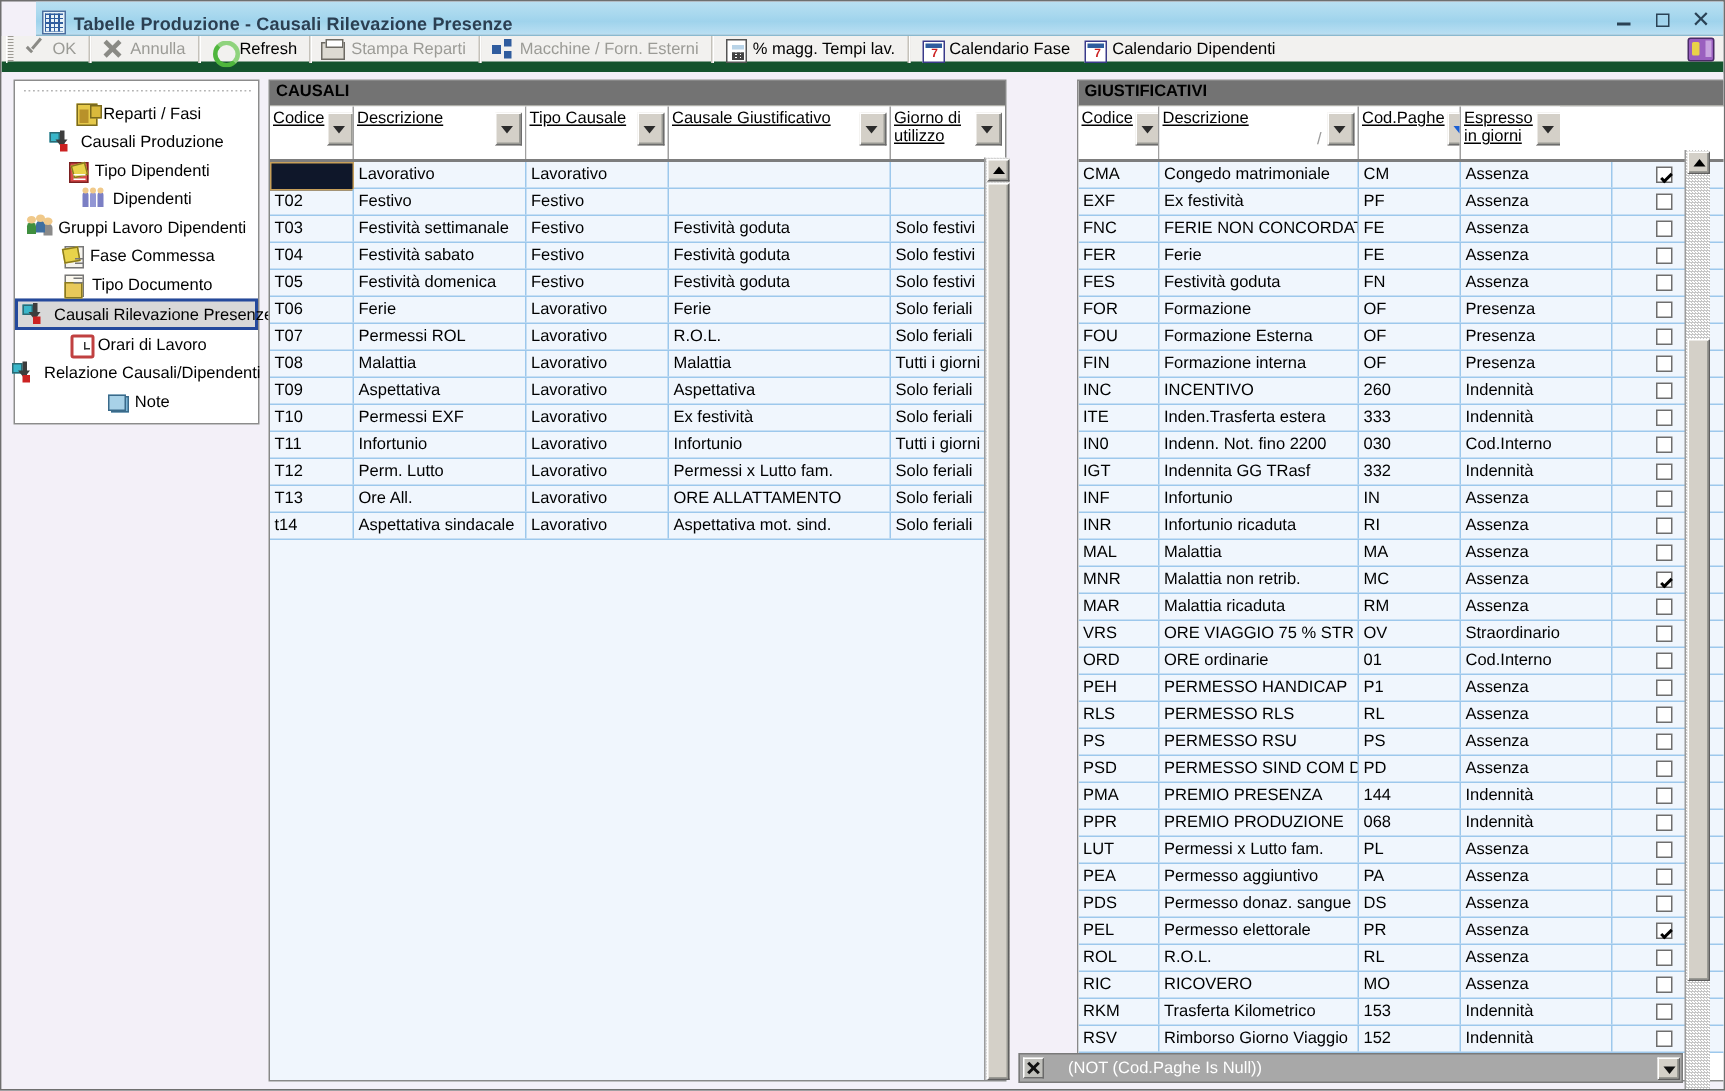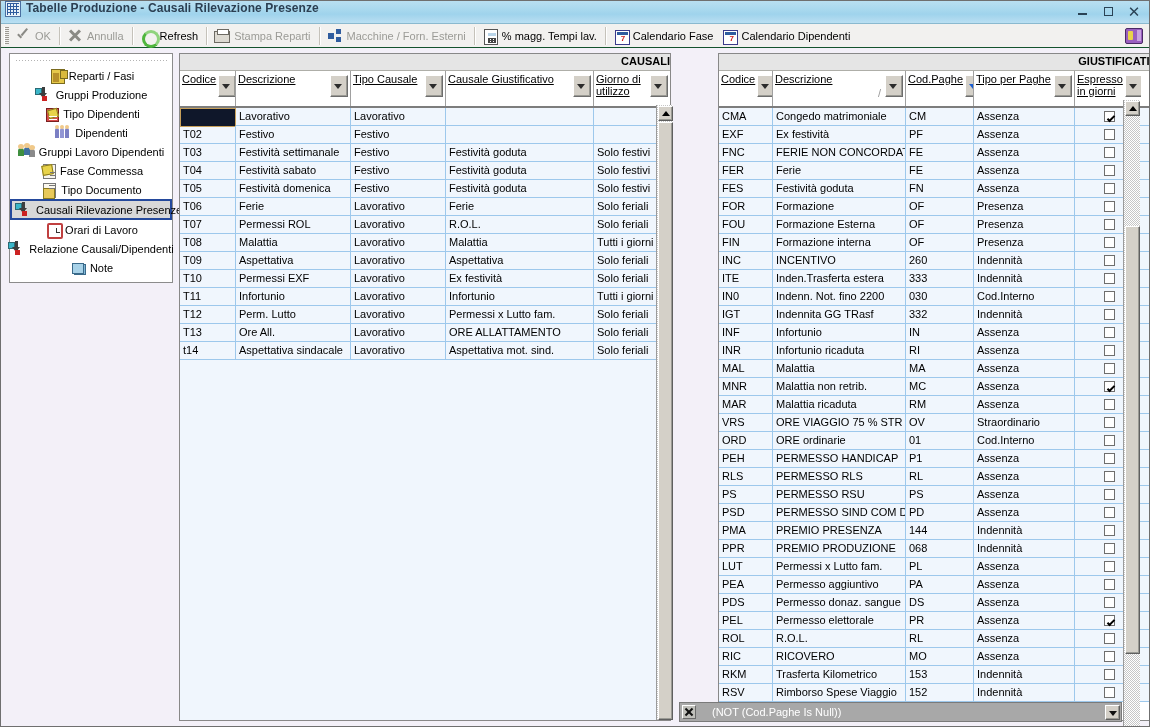--- a/index.html
+++ b/index.html
@@ -19,24 +19,25 @@
     background: #f3f0f8;
     border: 1px solid #6f6f6f;
     box-sizing: border-box;
   }
 
   
   .titlebar {
     height: 23px;
     background: linear-gradient(to bottom, #b9dff1 0%, #a8d8ee 40%, #9fd3ec 60%, #badff2 100%);
     display: flex;
-    align-items: flex-start;
+    align-items: flex-end;
     padding: 0 2px 0 4px;
     border-bottom: 1px solid #8ab9cf;
     box-sizing: border-box;
+    margin-left: 23px;
   }
   .title-icon {
     width: 16px; height: 16px;
     margin-right: 5px;
     flex: 0 0 auto;
     background: #e8f2f8;
     border: 1px solid #4a6fa0;
     position: relative;
     box-sizing: border-box;
   }
@@ -66,21 +67,21 @@
     cursor: default;
   }
   .wb-min::after { content:""; display:block; width:9px; height:2px; background:#2a4255; margin-top:6px;}
   .wb-max::after { content:""; display:block; width:9px; height:9px; border:1.6px solid #2a4255; box-sizing:border-box;}
   .wb-close { font-size: 15px; font-weight: normal; }
 
   
   .toolbar {
     height: 24px;
     background: #f2f1ef;
-    border-bottom: 1px solid #14532d;
+    border-bottom: 7px solid #14532d;
     display: flex;
     align-items: center;
     padding-left: 2px;
     box-sizing: border-box;
     position: relative;
   }
   .tb-item {
     display: flex; align-items: center;
     height: 21px;
     padding: 0 5px 0 3px;
@@ -277,28 +278,27 @@
     background: #ffffff;
     border: 1px solid #888888;
     box-sizing: border-box;
     overflow: hidden;
   }
   #panel-causali { left: 178px; top: 4px; width: 492px; height: 668px; }
   #panel-giust  { left: 717px; top: 4px; width: 443px; height: 668px; }
 
   .panel-title {
     height: 17px;
-    background: #e5e5e5;
+    background: #737373;
     border-bottom: 1px solid #aeaea8;
     font-weight: bold;
     font-size: 11px;
     color: #000;
     padding: 1px 0 0 4px;
     box-sizing: border-box;
-    text-align: right;
   }
 
   .grid-head {
     display: flex;
     background: #ffffff;
     border-bottom: 2px solid #7d7d7d;
     height: 37px;
     box-sizing: border-box;
   }
   .gh-cell {
@@ -578,21 +578,21 @@
       <div class="sb-item">
         <span class="sb-ic">
             <span class="ic-rep" style="position:absolute"></span>
           </span>
         <span class="sb-label">Reparti / Fasi</span>
       </div>
       <div class="sb-item">
         <span class="sb-ic ic-node">
             <span class="arr"></span>
           </span>
-        <span class="sb-label">Gruppi Produzione</span>
+        <span class="sb-label">Causali Produzione</span>
       </div>
       <div class="sb-item">
         <span class="sb-ic">
             <span class="ic-tipdip" style="position:absolute"></span>
           </span>
         <span class="sb-label">Tipo Dipendenti</span>
       </div>
       <div class="sb-item">
         <span class="sb-ic ic-dip"></span>
         <span class="sb-label">Dipendenti</span>
@@ -782,24 +782,20 @@
         </div>
         <div class="gh-cell g-desc">
           <span class="gh-text">Descrizione</span>
           <span class="gh-sortmark">/</span>
           <span class="gh-drop"></span>
         </div>
         <div class="gh-cell g-pag">
           <span class="gh-text">Cod.Paghe</span>
           <span class="gh-drop active"></span>
         </div>
-        <div class="gh-cell g-tipo">
-          <span class="gh-text">Tipo per Paghe</span>
-          <span class="gh-drop"></span>
-        </div>
         <div class="gh-cell g-esp">
           <span class="gh-text">Espresso in giorni</span>
           <span class="gh-drop"></span>
         </div>
       </div>
       <div class="grid-body" id="giust-body">
           <div class="grid-row">
             <div class="grid-cell g-cod">CMA</div>
             <div class="grid-cell g-desc">Congedo matrimoniale</div>
             <div class="grid-cell g-pag">CM</div>
@@ -1082,21 +1078,21 @@
             <div class="grid-cell g-cod">RKM</div>
             <div class="grid-cell g-desc">Trasferta Kilometrico</div>
             <div class="grid-cell g-pag">153</div>
             <div class="grid-cell g-tipo">Indennità</div>
             <div class="grid-cell center g-esp">
               <span class="chk"></span>
             </div>
           </div>
           <div class="grid-row">
             <div class="grid-cell g-cod">RSV</div>
-            <div class="grid-cell g-desc">Rimborso Spese Viaggio</div>
+            <div class="grid-cell g-desc">Rimborso Giorno Viaggio</div>
             <div class="grid-cell g-pag">152</div>
             <div class="grid-cell g-tipo">Indennità</div>
             <div class="grid-cell center g-esp">
               <span class="chk"></span>
             </div>
           </div>
         </div>
     </div>
 
     <div class="vsb" id="vsb-giust">

